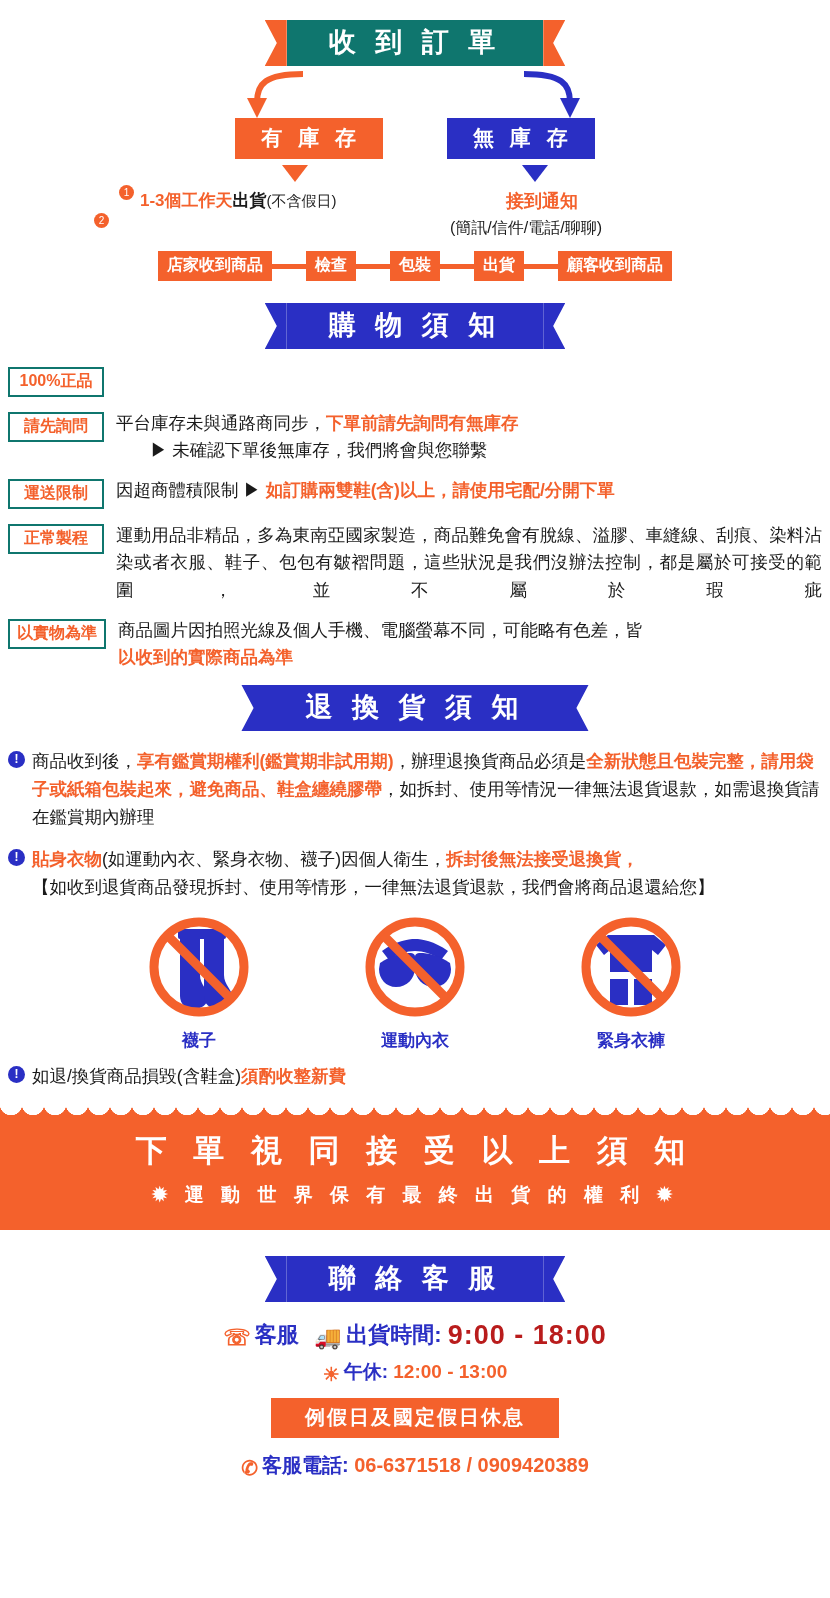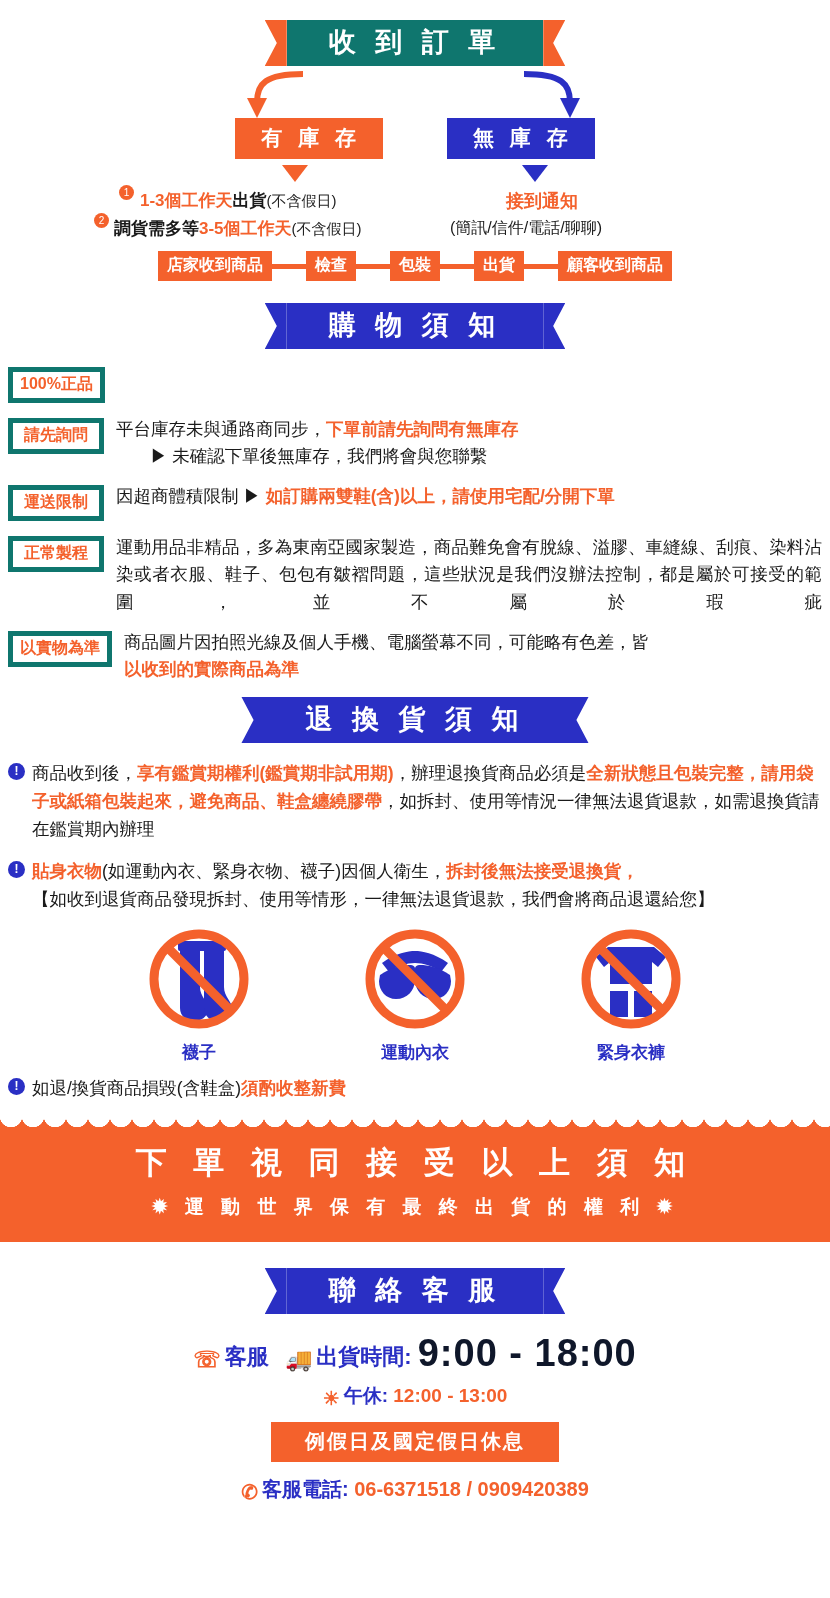--- a/index.html
+++ b/index.html
@@ -138,21 +138,21 @@
   .section { padding: 0 8px; }
   .heading-gap { margin-top: 22px; }
   .notice-list { margin-top: 16px; }
   .notice-row {
     display: flex;
     align-items: flex-start;
     margin-bottom: 13px;
   }
   .tag {
     flex: 0 0 auto;
-    border: 5px solid #0f766e;
+    border: 2px solid #0f766e;
     color: #f4612c;
     font-weight: bold;
     font-size: 16px;
     padding: 2px 7px 3px 7px;
     white-space: nowrap;
     margin-right: 12px;
     margin-top: 2px;
     min-width: 96px;
     text-align: center;
   }
@@ -230,22 +230,22 @@
 
   
   .contact { text-align: center; padding-top: 26px; }
   .contact-line1 {
     margin-top: 18px;
     font-size: 22px;
     font-weight: bold;
     color: #2a2fc4;
   }
   .time-big {
-    font-size: 38px;
-    color: #0f172a;
+    font-size: 27px;
+    color: #b91c1c;
     font-weight: bold;
     letter-spacing: 1px;
     vertical-align: -2px;
   }
   .contact-line2 {
     margin-top: 8px;
     font-size: 19px;
     font-weight: bold;
     color: #2a2fc4;
   }
@@ -299,23 +299,20 @@
       <div class="tri orange"></div>
       <div class="tri blue"></div>
     </div>
 
     <div class="flow-text-row">
       <span class="badge-num" style="left:119px; top:-2px;">1</span>
       <span class="ft" style="left:140px; top:2px;">
         <span class="b-orange">1-3個工作天</span><span style="font-weight:bold;">出貨</span><span class="small">(不含假日)</span>
       </span>
       <span class="badge-num" style="left:94px; top:26px;">2</span>
-      <span class="ft" style="left:114px; top:30px;">
-        <span style="font-weight:bold;">調貨需多等</span><span class="b-orange">3-5個工作天</span><span class="small">(不含假日)</span>
-      </span>
       <span class="ft b-orange" style="left:506px; top:2px; font-size:18px;">接到通知</span>
       <span class="ft" style="left:450px; top:31px; font-size:16px;">(簡訊/信件/電話/聊聊)</span>
     </div>
 
     <div class="chain">
       <div class="chain-item">店家收到商品</div>
       <div class="chain-link"></div>
       <div class="chain-item">檢查</div>
       <div class="chain-link"></div>
       <div class="chain-item">包裝</div>

